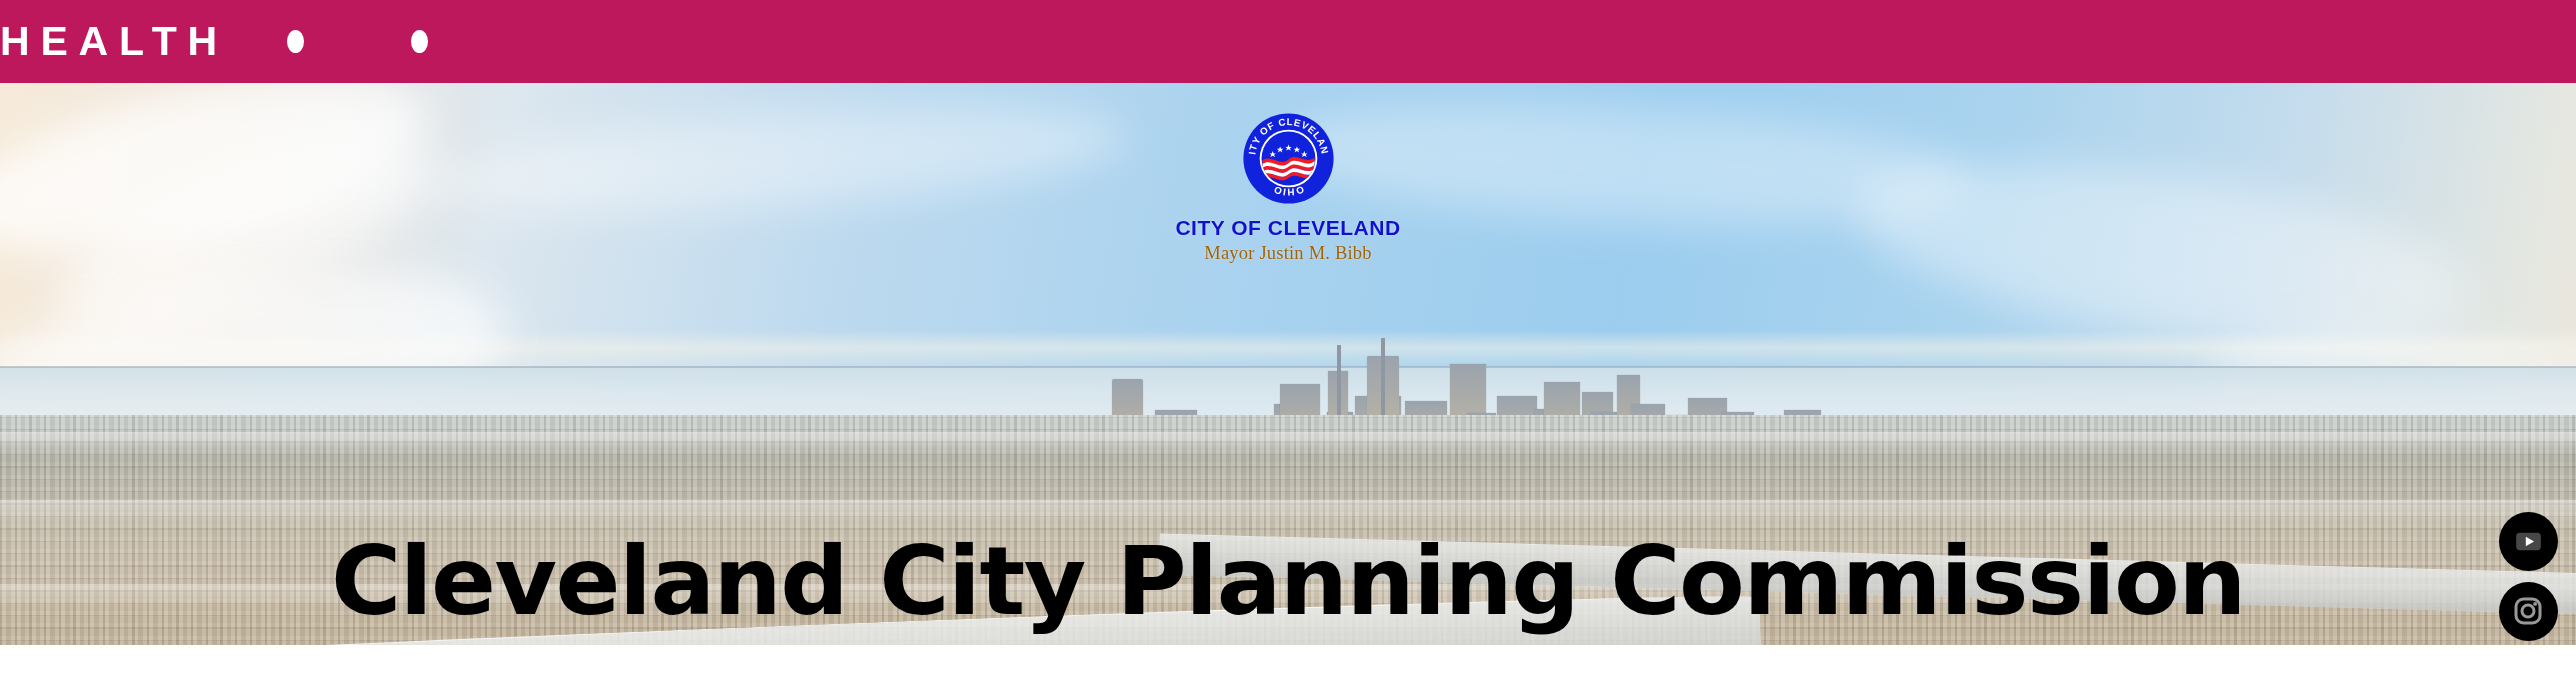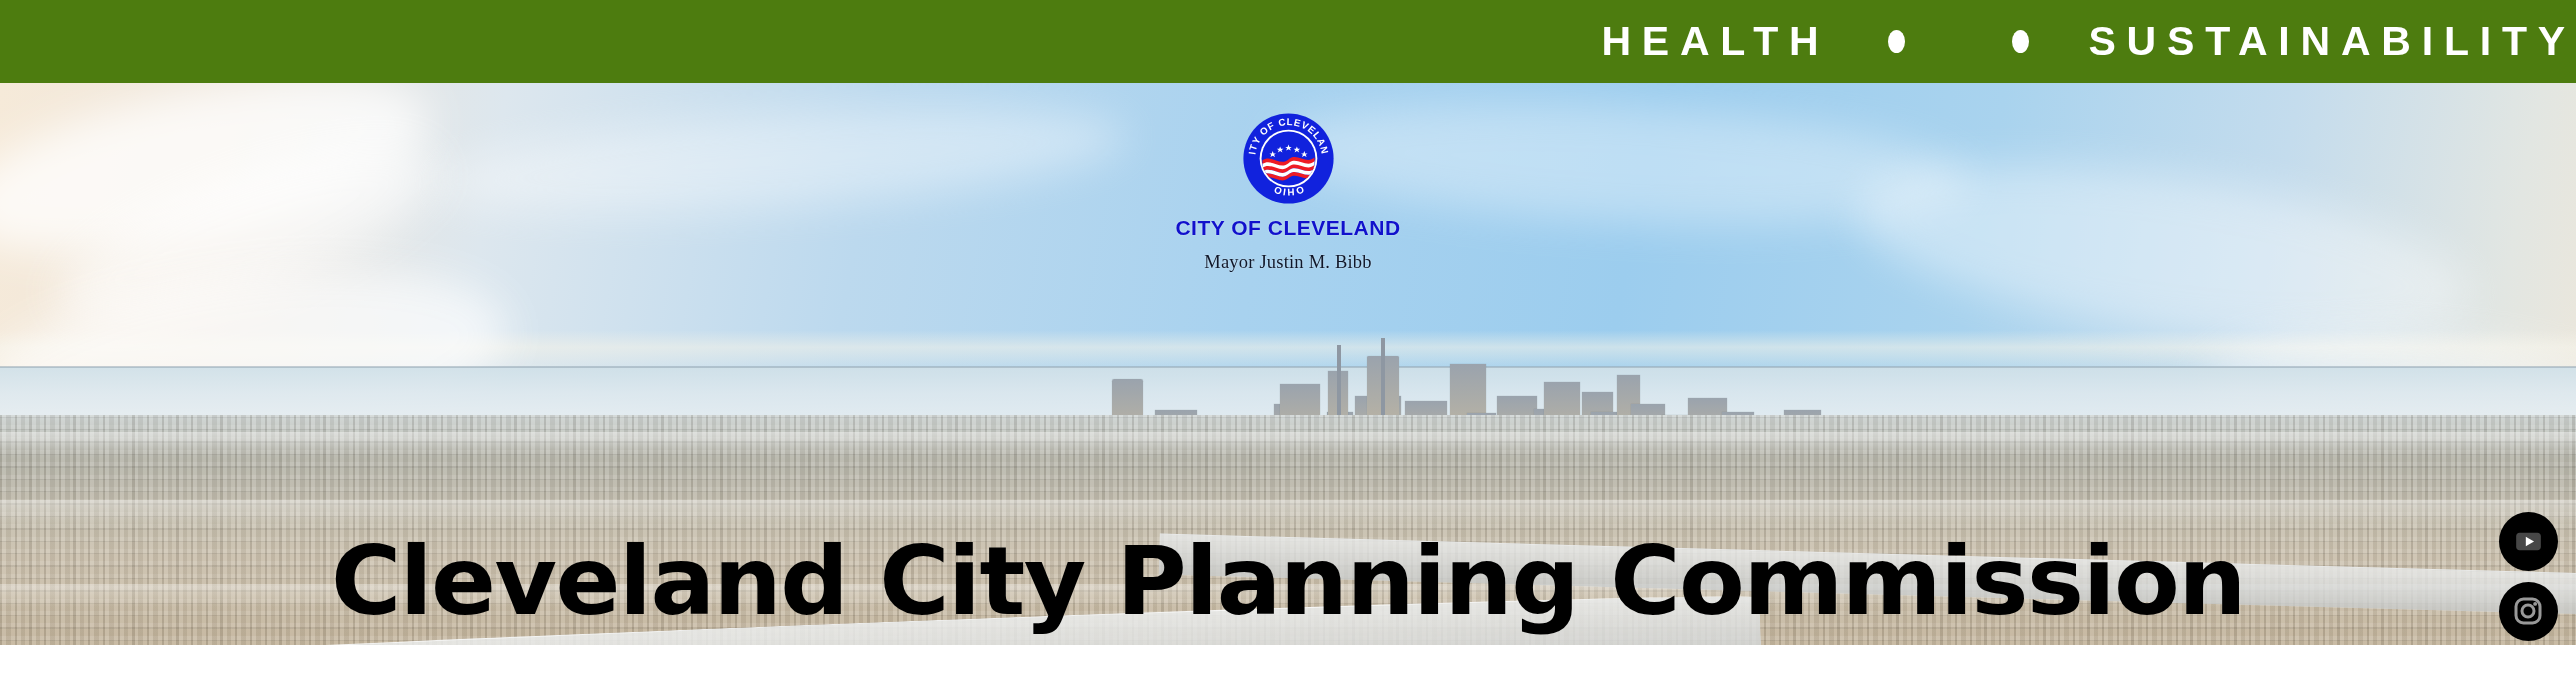--- a/index.html
+++ b/index.html
@@ -12,24 +12,24 @@
     background:#ffffff;
     overflow:hidden;
   }
 
   
   .banner{
     position:absolute;
     left:0; top:0;
     width:2576px;
     height:83px;
-    background:#4d7c0f;
+    background:#be185d;
     display:flex;
     align-items:center;
-    justify-content:flex-end;
+    justify-content:flex-start;
     gap:11px;
     overflow:hidden;
   }
   .banner-word{
     color:#ffffff;
     font-family:"Liberation Sans", sans-serif;
     font-weight:700;
     font-size:41px;
     letter-spacing:10.8px;
     line-height:1;
@@ -189,22 +189,22 @@
     margin-top:10.8px;
     color:#1111cc;
     font-family:"Liberation Sans", sans-serif;
     font-weight:700;
     font-size:21px;
     letter-spacing:0.5px;
     text-shadow:0 0 1.5px rgba(255,255,255,.6);
     white-space:nowrap;
   }
   .logo-sub{
-    margin-top:12px;
-    color:#0f172a;
+    margin-top:3px;
+    color:#a16207;
     font-family:"Liberation Serif", serif;
     font-weight:400;
     font-size:18.5px;
     letter-spacing:0.2px;
     text-shadow:0 0 1.5px rgba(255,255,255,.6);
     white-space:nowrap;
   }
 
   
   .hero-title{
@@ -245,21 +245,20 @@
 </style>
 </head>
 <body>
 
 <div class="page">
 
   <div class="banner">
     <span class="banner-word">HEALTH</span>
     <span class="banner-dot"></span>
     <span class="banner-dot"></span>
-    <span class="banner-word">SUSTAINABILITY</span>
   </div>
 
   <div class="hero">
 
     <div class="hero-photo"></div>
 
     <div class="cloud c1"></div>
     <div class="cloud c2"></div>
     <div class="cloud c3"></div>
     <div class="cloud c4"></div>

